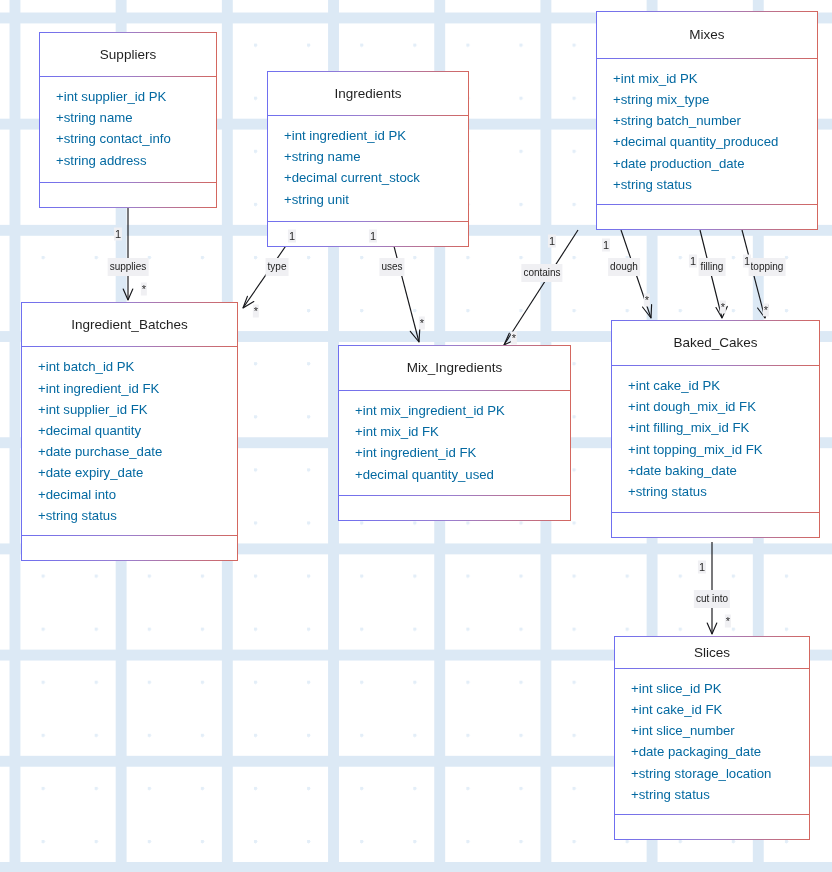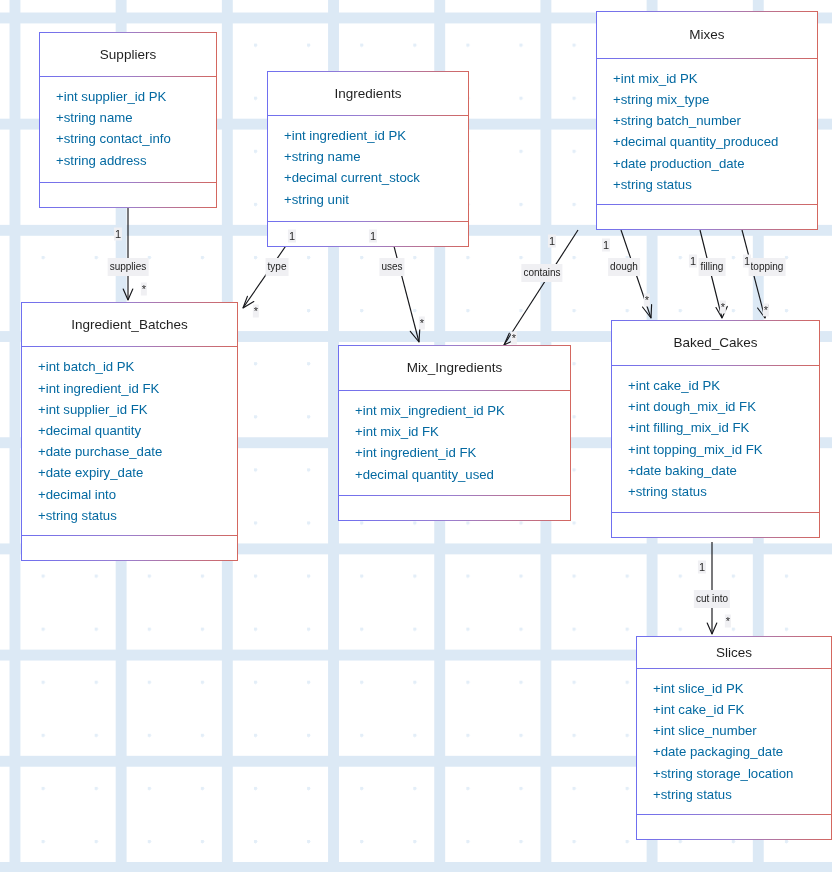--- a/index.html
+++ b/index.html
@@ -214,21 +214,21 @@
         <div class="ent-attrs">
           <div class="attr">+int cake_id PK</div>
           <div class="attr">+int dough_mix_id FK</div>
           <div class="attr">+int filling_mix_id FK</div>
           <div class="attr">+int topping_mix_id FK</div>
           <div class="attr">+date baking_date</div>
           <div class="attr">+string status</div>
         </div>
         <div class="ent-methods"></div>
       </div>
-      <div class="entity" style="left: 636px; top: 636px; width: 196px; height: 204px;">
+      <div class="entity" style="left: 614px; top: 636px; width: 196px; height: 204px;">
         <div class="ent-title" style="height: 45px;">Slices</div>
         <div class="ent-attrs">
           <div class="attr">+int slice_id PK</div>
           <div class="attr">+int cake_id FK</div>
           <div class="attr">+int slice_number</div>
           <div class="attr">+date packaging_date</div>
           <div class="attr">+string storage_location</div>
           <div class="attr">+string status</div>
         </div>
         <div class="ent-methods"></div>

